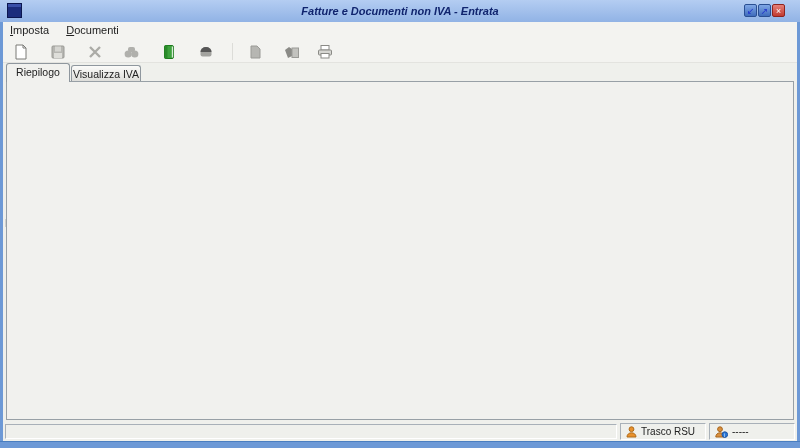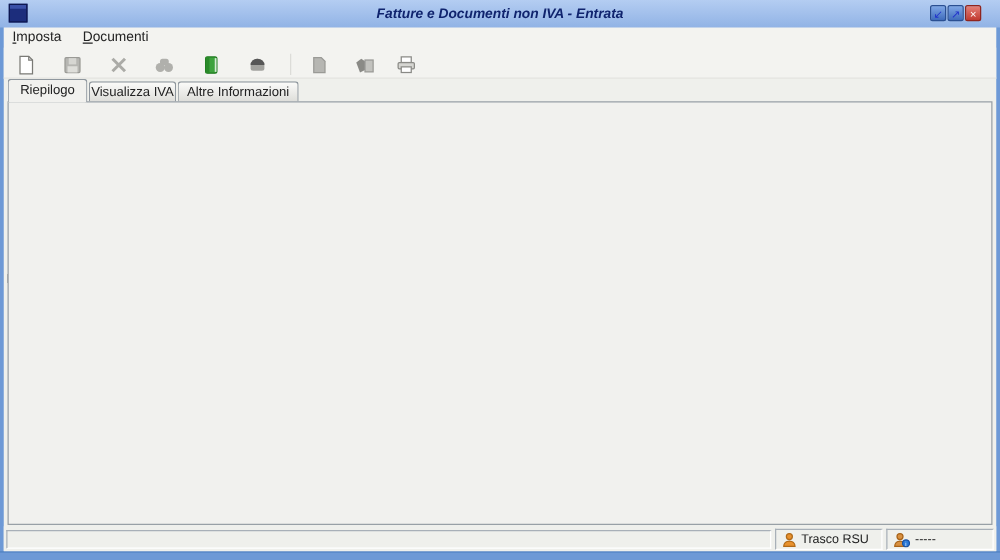--- a/index.html
+++ b/index.html
@@ -146,21 +146,20 @@
   <div class="a tico" style="left:314px;top:41px;">
     <svg width="18" height="16" viewBox="0 0 18 16">
         <rect x="5" y="1.5" width="8" height="4.5" fill="#fff" stroke="#8a8a86"></rect>
         <rect x="2.5" y="6" width="13" height="5" rx="1" fill="#d6d6d2" stroke="#8a8a86"></rect>
         <rect x="5" y="9.5" width="8" height="4.5" fill="#fff" stroke="#8a8a86"></rect>
       </svg>
   </div>
 
   <div class="a tab active" style="left:6px;top:63px;width:64px;height:19px;">Riepilogo</div>
   <div class="a tab" style="left:71px;top:65px;width:70px;">Visualizza IVA</div>
-  <div class="a tab" style="left:142px;top:65px;width:97px;">Altre Informazioni</div>
   <div class="a panel"></div>
 
   <div class="a lbl" style="left:8px;top:91px;width:77px;"><span class="u1">Codice</span></div>
   <div class="a fld rgt" style="left:88px;top:88px;width:49px;">20864</div>
   <div class="a lbl" style="left:143px;top:91px;width:67px;">Documento N.</div>
   <div class="a fld ctr" style="left:213px;top:88px;width:98px;">1</div>
   <div class="a lbl" style="left:314px;top:91px;width:26px;"><span class="req">*</span> <span>del</span></div>
   <div class="a fld ctr" style="left:343px;top:88px;width:77px;">09/11/2015</div>
   <div class="a sbtn" style="left:420px;top:88px;width:16px;height:17px;">▼</div>
 

